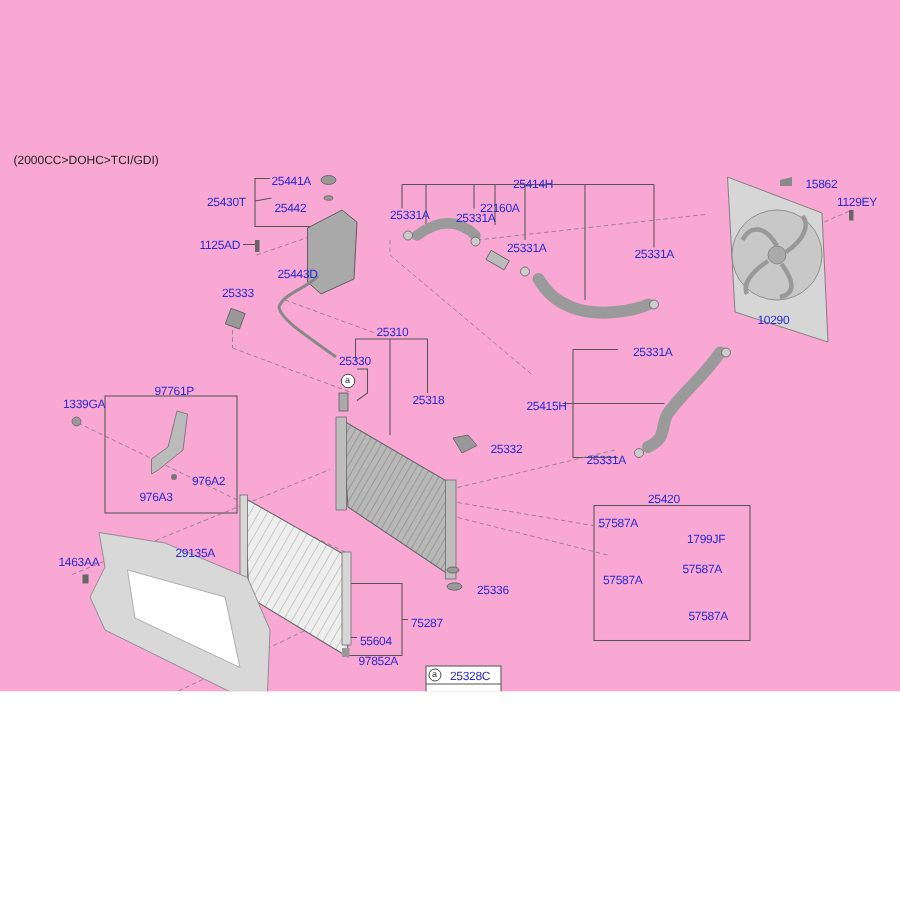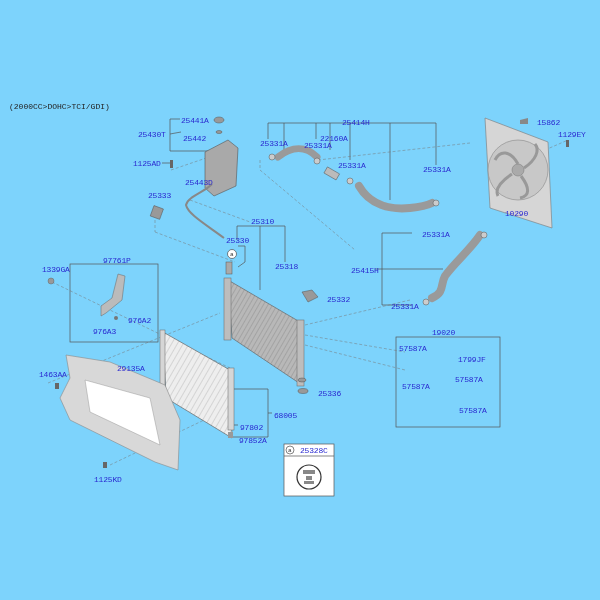--- a/index.html
+++ b/index.html
@@ -1,16 +1,16 @@
 <!DOCTYPE html>
 <html><head>
 <meta charset="utf-8">
 <style>
   html,body{margin:0;padding:0;background:#ffffff;}
-  #canvas{position:relative;width:600px;height:600px;overflow:hidden;background:#7dd3fc;font-family:Liberation Mono, monospace;}
+  #canvas{position:relative;width:600px;height:461px;overflow:hidden;background:#f9a8d4;font-family:Liberation Sans, sans-serif;}
   svg.art{position:absolute;left:0;top:0;width:600px;height:600px;}
   .lbl{position:absolute;font-size:8px;color:#2a2ad0;white-space:nowrap;line-height:9px;letter-spacing:-0.2px;cursor:pointer;}
   .title{position:absolute;left:9px;top:102px;font-size:8px;color:#222;white-space:nowrap;}
 </style>
 </head>
 <body>
 
 <div id="canvas">
   <div class="title">(2000CC&gt;DOHC&gt;TCI/GDI)</div>
 
@@ -168,30 +168,30 @@
   <div class="lbl" style="left:226px;top:236px">25330</div>
   <div class="lbl" style="left:275px;top:262px">25318</div>
   <div class="lbl" style="left:327px;top:295px">25332</div>
   <div class="lbl" style="left:422px;top:230px">25331A</div>
   <div class="lbl" style="left:351px;top:266px">25415H</div>
   <div class="lbl" style="left:391px;top:302px">25331A</div>
   <div class="lbl" style="left:103px;top:256px">97761P</div>
   <div class="lbl" style="left:42px;top:265px">1339GA</div>
   <div class="lbl" style="left:128px;top:316px">976A2</div>
   <div class="lbl" style="left:93px;top:327px">976A3</div>
-  <div class="lbl" style="left:432px;top:328px">19020</div>
+  <div class="lbl" style="left:432px;top:328px">25420</div>
   <div class="lbl" style="left:399px;top:344px">57587A</div>
   <div class="lbl" style="left:458px;top:355px">1799JF</div>
   <div class="lbl" style="left:402px;top:382px">57587A</div>
   <div class="lbl" style="left:455px;top:375px">57587A</div>
   <div class="lbl" style="left:459px;top:406px">57587A</div>
   <div class="lbl" style="left:117px;top:364px">29135A</div>
   <div class="lbl" style="left:39px;top:370px">1463AA</div>
   <div class="lbl" style="left:318px;top:389px">25336</div>
-  <div class="lbl" style="left:274px;top:411px">68005</div>
-  <div class="lbl" style="left:240px;top:423px">97802</div>
+  <div class="lbl" style="left:274px;top:411px">75287</div>
+  <div class="lbl" style="left:240px;top:423px">55604</div>
   <div class="lbl" style="left:239px;top:436px">97852A</div>
   <div class="lbl" style="left:94px;top:475px">1125KD</div>
 
   <div class="lbl" style="left:288px;top:446px;color:#333;font-size:6px">a</div>
   <div class="lbl" style="left:230px;top:250px;color:#333;font-size:6px">a</div>
   <div class="lbl" style="left:300px;top:446px">25328C</div>
 </div>
 
 </body></html>

